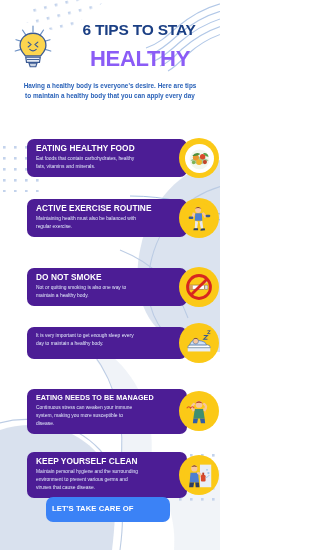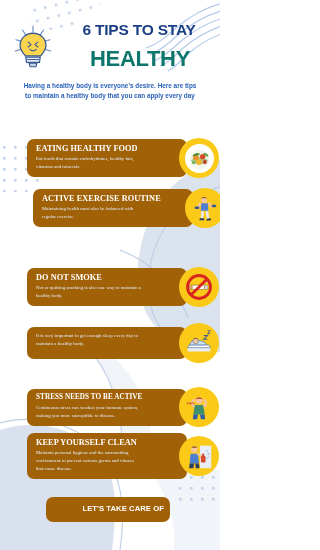--- a/index.html
+++ b/index.html
@@ -60,21 +60,21 @@
     font-weight: bold;
     color: #1b3f84;
     letter-spacing: -0.2px;
     line-height: 1.05;
     text-align: center;
     padding-left: 2px;
   }
   .title-line2 {
     font-size: 22px;
     font-weight: bold;
-    color: #0f766e;
+    color: #8b5cf6;
     letter-spacing: -0.3px;
     line-height: 1.05;
     text-align: center;
     margin-top: 8px;
     padding-left: 4px;
   }
   .subtitle {
     margin: 11px auto 0 auto;
     width: 176px;
     text-align: center;
@@ -86,26 +86,25 @@
 
   
   .tip {
     position: absolute;
     left: 27px;
     width: 160px;
     z-index: 4;
   }
   .tip-bar {
     position: relative;
-    background: #a16207;
+    background: #4c1d95;
     border-radius: 7px;
     padding: 5px 30px 6px 9px;
     box-sizing: border-box;
     min-height: 32px;
-    font-family: Liberation Serif, serif;
   }
   .tip-title {
     color: #ffffff;
     font-weight: bold;
     font-size: 8.3px;
     letter-spacing: 0.05px;
     line-height: 1.1;
     margin-bottom: 2px;
     white-space: nowrap;
   }
@@ -142,25 +141,25 @@
     justify-content: center;
     overflow: hidden;
   }
 
   
   .footer-cta {
     position: absolute;
     left: 46px;
     top: 497px;
     width: 124px;
-    background: #a16207;
+    background: #3b82f6;
     border-radius: 7px;
     padding: 7px 6px 8px 6px;
     box-sizing: border-box;
-    text-align: right;
+    text-align: left;
     z-index: 5;
   }
   .footer-cta .line {
     color: #ffffff;
     font-weight: bold;
     font-size: 7.7px;
     line-height: 1.35;
     letter-spacing: 0.05px;
   }
 </style>
@@ -274,21 +273,21 @@
           <circle cx="14.5" cy="19" r="3.2" fill="#f0b429"></circle>
           <path d="M7 12 Q 11 7, 16 10 Q 12 13, 7 12 Z" fill="#4f8f3c"></path>
           <path d="M19 9 Q 24 8, 25 13 Q 21 13, 19 9 Z" fill="#5aa148"></path>
           <circle cx="21" cy="19" r="2.3" fill="#c3452a"></circle>
           <circle cx="8.5" cy="19.5" r="2" fill="#7db356"></circle>
         </svg>
       </div>
     </div>
   </div>
 
-  <div class="tip" style="top:189px;margin-left:6px;">
+  <div class="tip" style="top:199px;">
     <div class="tip-bar">
       <div class="tip-title">ACTIVE EXERCISE ROUTINE</div>
       <div class="tip-desc">Maintaining health must also be balanced with regular exercise.</div>
     </div>
     <div class="tip-icon">
       <svg viewBox="0 0 34 34" width="32" height="32" xmlns="http://www.w3.org/2000/svg">
         <circle cx="17" cy="17" r="16" fill="#fbc917"></circle>
         <circle cx="16" cy="8.5" r="3.1" fill="#f6c6a0"></circle>
         <path d="M12.6 7 Q 16 3.5, 19.6 7 Q 16 6, 12.6 7 Z" fill="#7a3b1e"></path>
         <path d="M13 12 L 20 12 L 20.5 20 L 12.5 20 Z" fill="#4f7fd0"></path>
@@ -335,41 +334,41 @@
         <circle cx="13.5" cy="15" r="3" fill="#f6c6a0" stroke="#4a6fa5" stroke-width="0.6"></circle>
         <path d="M11 13 Q 13.5 10.5, 16 13 Q 13.5 12, 11 13 Z" fill="#7a3b1e"></path>
         <path d="M22 9 l4 0 -4 4 4 0" stroke="#3a5a8f" stroke-width="1.1" fill="none"></path>
         <path d="M26 4 l3 0 -3 3 3 0" stroke="#3a5a8f" stroke-width="0.9" fill="none"></path>
       </svg>
     </div>
   </div>
 
   <div class="tip" style="top:389px;">
     <div class="tip-bar">
-      <div class="tip-title small">STRESS NEEDS TO BE ACTIVE</div>
+      <div class="tip-title small">EATING NEEDS TO BE MANAGED</div>
       <div class="tip-desc">Continuous stress can weaken your immune system, making you more susceptible to disease.</div>
     </div>
     <div class="tip-icon">
       <svg viewBox="0 0 34 34" width="32" height="32" xmlns="http://www.w3.org/2000/svg">
         <circle cx="17" cy="17" r="16" fill="#fbc917"></circle>
         <circle cx="17" cy="10" r="3.6" fill="#f6c6a0"></circle>
         <path d="M13 9 Q 17 4.5, 21 9 Q 17 7.5, 13 9 Z" fill="#b5451f"></path>
         <path d="M12.5 15 L 21.5 15 L 23 25 L 11 25 Z" fill="#3f8f6f"></path>
         <path d="M12.5 15 L 9 20 L 12.5 13 Z" fill="#f6c6a0"></path>
         <path d="M21.5 15 L 25 20 L 21.5 13 Z" fill="#f6c6a0"></path>
         <path d="M11 16 Q 8 12, 11.5 9.5" stroke="#f6c6a0" stroke-width="2.6" fill="none" stroke-linecap="round"></path>
         <path d="M23 16 Q 26 12, 22.5 9.5" stroke="#f6c6a0" stroke-width="2.6" fill="none" stroke-linecap="round"></path>
         <path d="M11 25 L 10.5 30 L 15 30 L 16 25 Z" fill="#2f5ea8"></path>
         <path d="M23 25 L 23.5 30 L 19 30 L 18 25 Z" fill="#2f5ea8"></path>
         <path d="M4 14 q 2 -3, 4 0 q 2 -3, 4 0" stroke="#d94a2b" stroke-width="1.1" fill="none"></path>
       </svg>
     </div>
   </div>
 
-  <div class="tip" style="top:433px;">
+  <div class="tip" style="top:452px;">
     <div class="tip-bar">
       <div class="tip-title">KEEP YOURSELF CLEAN</div>
       <div class="tip-desc">Maintain personal hygiene and the surrounding environment to prevent various germs and viruses that cause disease.</div>
     </div>
     <div class="tip-icon">
       <svg viewBox="0 0 34 34" width="32" height="32" xmlns="http://www.w3.org/2000/svg">
         <circle cx="17" cy="17" r="16" fill="#fbc917"></circle>
         <path d="M18 6 L 30 6 L 30 30 L 18 30 Z" fill="#e9eef6"></path>
         <circle cx="12" cy="10" r="3.3" fill="#f6c6a0"></circle>
         <path d="M8.8 8.5 Q 12 5, 15.2 8.5 Q 12 7.2, 8.8 8.5 Z" fill="#7a3b1e"></path>

